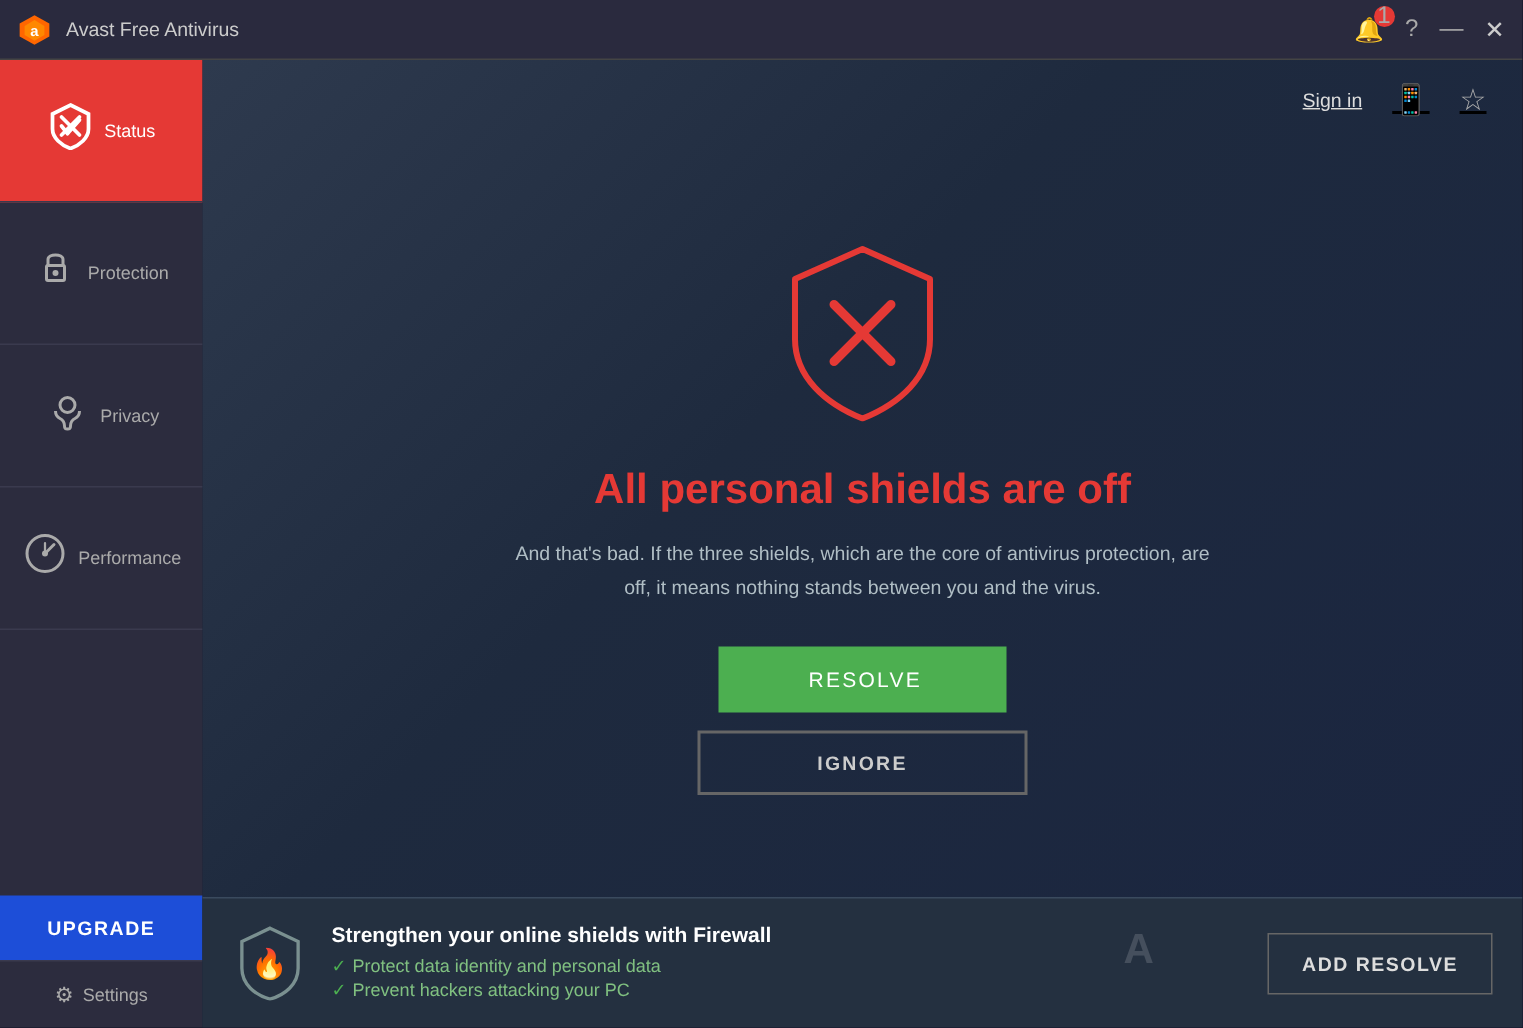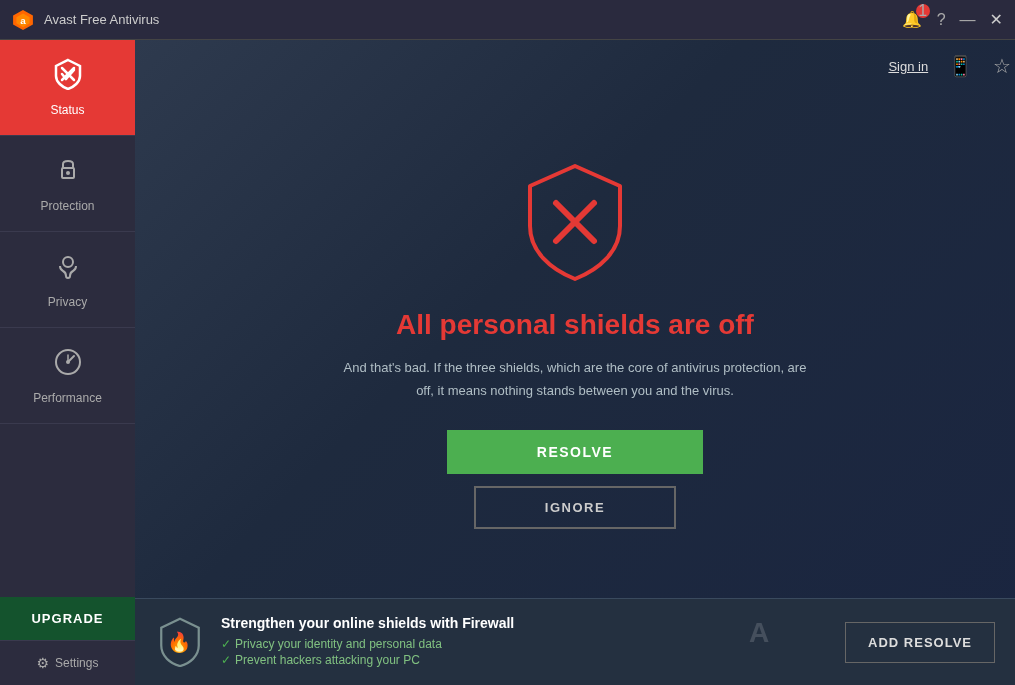--- a/index.html
+++ b/index.html
@@ -74,41 +74,41 @@
     
     .sidebar {
       width: 135px;
       background: #2c2c3e;
       display: flex;
       flex-direction: column;
       flex-shrink: 0;
     }
     .sidebar-item {
       display: flex;
-      flex-direction: column;
+      flex-direction: row;
       align-items: center;
       justify-content: center;
       padding: 18px 10px;
       cursor: pointer;
       color: #aaa;
       font-size: 12px;
       gap: 6px;
       border-bottom: 1px solid #3a3a4e;
       min-height: 95px;
     }
     .sidebar-item.active {
       background: #e53935;
       color: white;
     }
     .sidebar-item .icon {
       font-size: 28px;
     }
     .sidebar-spacer { flex: 1; }
     .upgrade-btn {
-      background: #14532d;
+      background: #1d4ed8;
       color: white;
       font-weight: bold;
       font-size: 13px;
       letter-spacing: 1px;
       text-align: center;
       padding: 14px 10px;
       cursor: pointer;
     }
     .settings-item {
       display: flex;
@@ -129,22 +129,23 @@
       display: flex;
       flex-direction: column;
       position: relative;
     }
 
     
     .top-bar {
       display: flex;
       justify-content: flex-end;
       align-items: center;
-      padding: 14px 4px;
+      padding: 14px 24px;
       gap: 20px;
+      text-decoration: underline;
     }
     .sign-in-link {
       color: #ddd;
       font-size: 13px;
       text-decoration: underline;
       cursor: pointer;
     }
     .top-bar-icon {
       color: #aaa;
       font-size: 20px;
@@ -182,42 +183,42 @@
       font-size: 13px;
       text-align: center;
       max-width: 480px;
       line-height: 1.7;
       margin-bottom: 28px;
     }
 
     .resolve-btn {
       background: #4caf50;
       color: white;
-      font-weight: bold;
+      font-weight: normal;
       font-size: 14px;
       letter-spacing: 1.5px;
       border: none;
       padding: 14px 60px;
       cursor: pointer;
       margin-bottom: 12px;
       display: block;
-      width: 256px;
+      width: 192px;
       text-align: center;
     }
     .ignore-btn {
       background: transparent;
       color: #ccc;
       font-weight: bold;
       font-size: 13px;
       letter-spacing: 1.5px;
       border: 2px solid #666;
       padding: 12px 60px;
       cursor: pointer;
       display: block;
-      width: 202px;
+      width: 220px;
       text-align: center;
     }
 
     
     .bottom-banner {
       background: #243040;
       border-top: 1px solid #3a4a5e;
       padding: 16px 20px;
       display: flex;
       align-items: center;
@@ -374,21 +375,21 @@
     <div class="bottom-banner">
 
       <svg class="banner-icon" viewBox="0 0 50 56">
         <path d="M25 2 L46 12 L46 32 C46 44 36 52 25 55 C14 52 4 44 4 32 L4 12 Z" fill="none" stroke="#7a9090" stroke-width="2.5"></path>
         <text x="25" y="36" text-anchor="middle" fill="#7a9090" font-size="22">🔥</text>
       </svg>
 
       <div class="banner-text">
         <div class="banner-title">Strengthen your online shields with Firewall</div>
         <div class="banner-point">
-          <span>Privacy your identity and personal data</span>
+          <span>Protect data identity and personal data</span>
         </div>
         <div class="banner-point">
           <span>Prevent hackers attacking your PC</span>
         </div>
       </div>
 
       <div style="position:relative;width:80px;height:50px;overflow:hidden;opacity:0.15;pointer-events:none;">
         <span style="color:white;font-size:28px;font-weight:bold;letter-spacing:2px;">A</span>
       </div>
 

